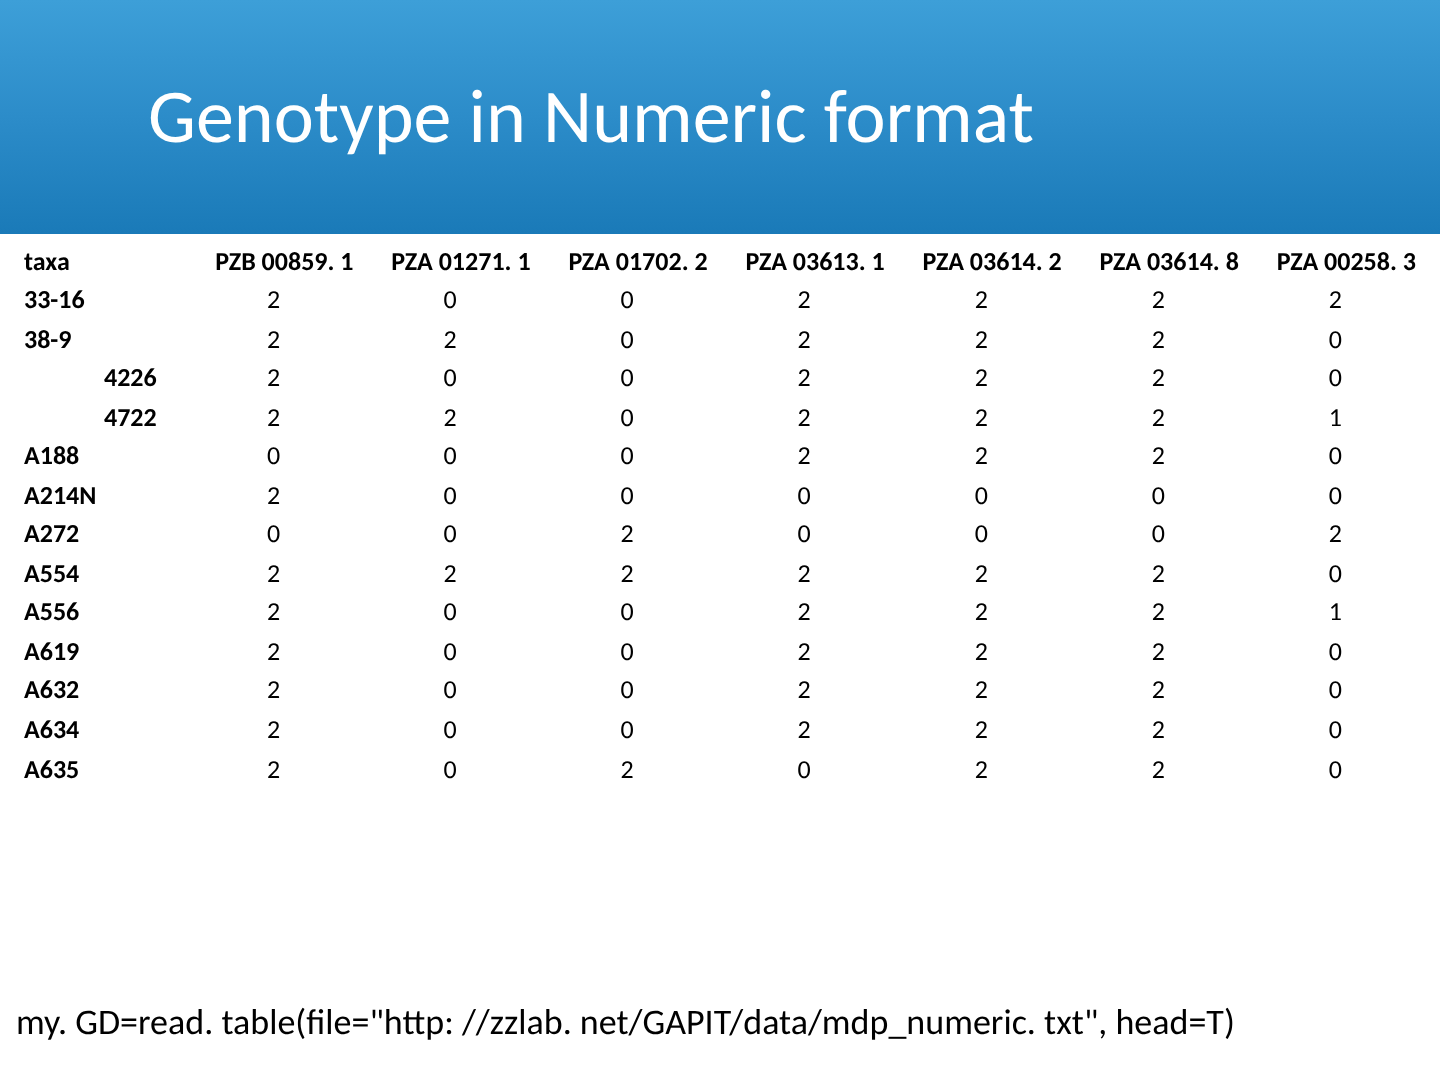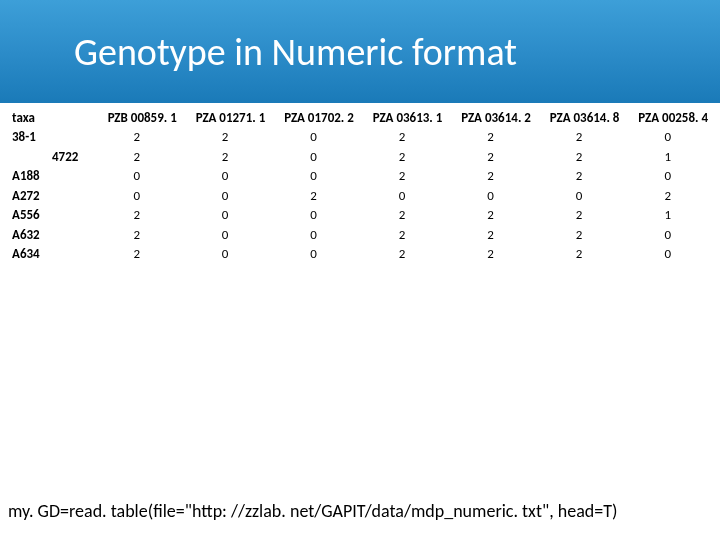--- a/index.html
+++ b/index.html
@@ -9,21 +9,21 @@
     }
     body {
       width: 720px;
       height: 540px;
       background: #ffffff;
       font-family: Calibri, Arial, sans-serif;
       position: relative;
     }
     .title-bar {
       width: 100%;
-      height: 103px;
+      height: 117px;
       background: linear-gradient(to bottom, #3d9fd8 0%, #2c8cc9 50%, #1a7ab8 100%);
       display: flex;
       align-items: center;
       padding-left: 74px;
     }
     .title-text {
       font-size: 38px;
       font-weight: 300;
       color: #ffffff;
       font-family: 'Segoe UI Light', 'Calibri Light', Calibri, Arial, sans-serif;
@@ -85,28 +85,48 @@
   <table>
     <thead>
       <tr id="header-row">
           <th class="taxa-header">taxa</th>
           <th>PZB 00859. 1</th>
           <th>PZA 01271. 1</th>
           <th>PZA 01702. 2</th>
           <th>PZA 03613. 1</th>
           <th>PZA 03614. 2</th>
           <th>PZA 03614. 8</th>
-          <th>PZA 00258. 4</th>
+          <th>PZA 00258. 3</th>
         </tr>
     </thead>
     <tbody id="table-body">
         <tr>
-          <td class="taxa-cell">38-1</td>
-          <td>2</td>
-          <td>2</td>
+          <td class="taxa-cell">33-16</td>
+          <td>2</td>
+          <td>0</td>
+          <td>0</td>
+          <td>2</td>
+          <td>2</td>
+          <td>2</td>
+          <td>2</td>
+        </tr>
+        <tr>
+          <td class="taxa-cell">38-9</td>
+          <td>2</td>
+          <td>2</td>
+          <td>0</td>
+          <td>2</td>
+          <td>2</td>
+          <td>2</td>
+          <td>0</td>
+        </tr>
+        <tr>
+          <td class="taxa-indent">4226</td>
+          <td>2</td>
+          <td>0</td>
           <td>0</td>
           <td>2</td>
           <td>2</td>
           <td>2</td>
           <td>0</td>
         </tr>
         <tr>
           <td class="taxa-indent">4722</td>
           <td>2</td>
           <td>2</td>
@@ -120,55 +140,95 @@
           <td class="taxa-cell">A188</td>
           <td>0</td>
           <td>0</td>
           <td>0</td>
           <td>2</td>
           <td>2</td>
           <td>2</td>
           <td>0</td>
         </tr>
         <tr>
+          <td class="taxa-cell">A214N</td>
+          <td>2</td>
+          <td>0</td>
+          <td>0</td>
+          <td>0</td>
+          <td>0</td>
+          <td>0</td>
+          <td>0</td>
+        </tr>
+        <tr>
           <td class="taxa-cell">A272</td>
           <td>0</td>
           <td>0</td>
           <td>2</td>
           <td>0</td>
           <td>0</td>
           <td>0</td>
           <td>2</td>
         </tr>
         <tr>
+          <td class="taxa-cell">A554</td>
+          <td>2</td>
+          <td>2</td>
+          <td>2</td>
+          <td>2</td>
+          <td>2</td>
+          <td>2</td>
+          <td>0</td>
+        </tr>
+        <tr>
           <td class="taxa-cell">A556</td>
           <td>2</td>
           <td>0</td>
           <td>0</td>
           <td>2</td>
           <td>2</td>
           <td>2</td>
           <td>1</td>
         </tr>
         <tr>
+          <td class="taxa-cell">A619</td>
+          <td>2</td>
+          <td>0</td>
+          <td>0</td>
+          <td>2</td>
+          <td>2</td>
+          <td>2</td>
+          <td>0</td>
+        </tr>
+        <tr>
           <td class="taxa-cell">A632</td>
           <td>2</td>
           <td>0</td>
           <td>0</td>
           <td>2</td>
           <td>2</td>
           <td>2</td>
           <td>0</td>
         </tr>
         <tr>
           <td class="taxa-cell">A634</td>
           <td>2</td>
           <td>0</td>
           <td>0</td>
           <td>2</td>
+          <td>2</td>
+          <td>2</td>
+          <td>0</td>
+        </tr>
+        <tr>
+          <td class="taxa-cell">A635</td>
+          <td>2</td>
+          <td>0</td>
+          <td>2</td>
+          <td>0</td>
           <td>2</td>
           <td>2</td>
           <td>0</td>
         </tr>
       </tbody>
   </table>
 </div>
 
 <div class="code-line">my. GD=read. table(file="http: //zzlab. net/GAPIT/data/mdp_numeric. txt", head=T)</div>
 

